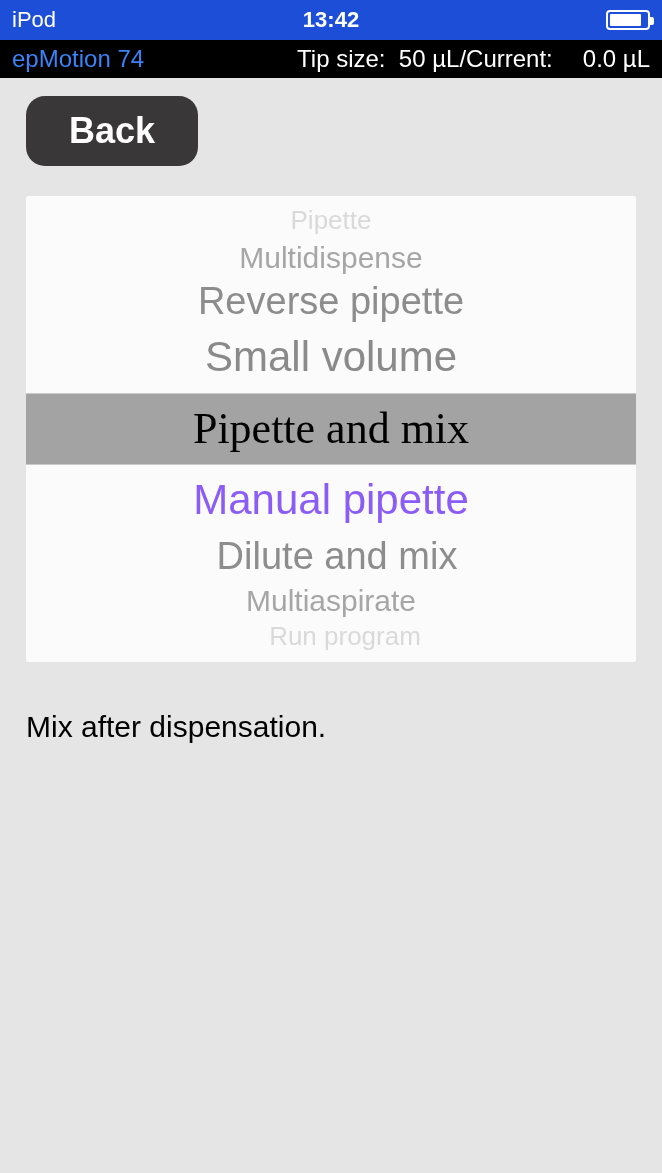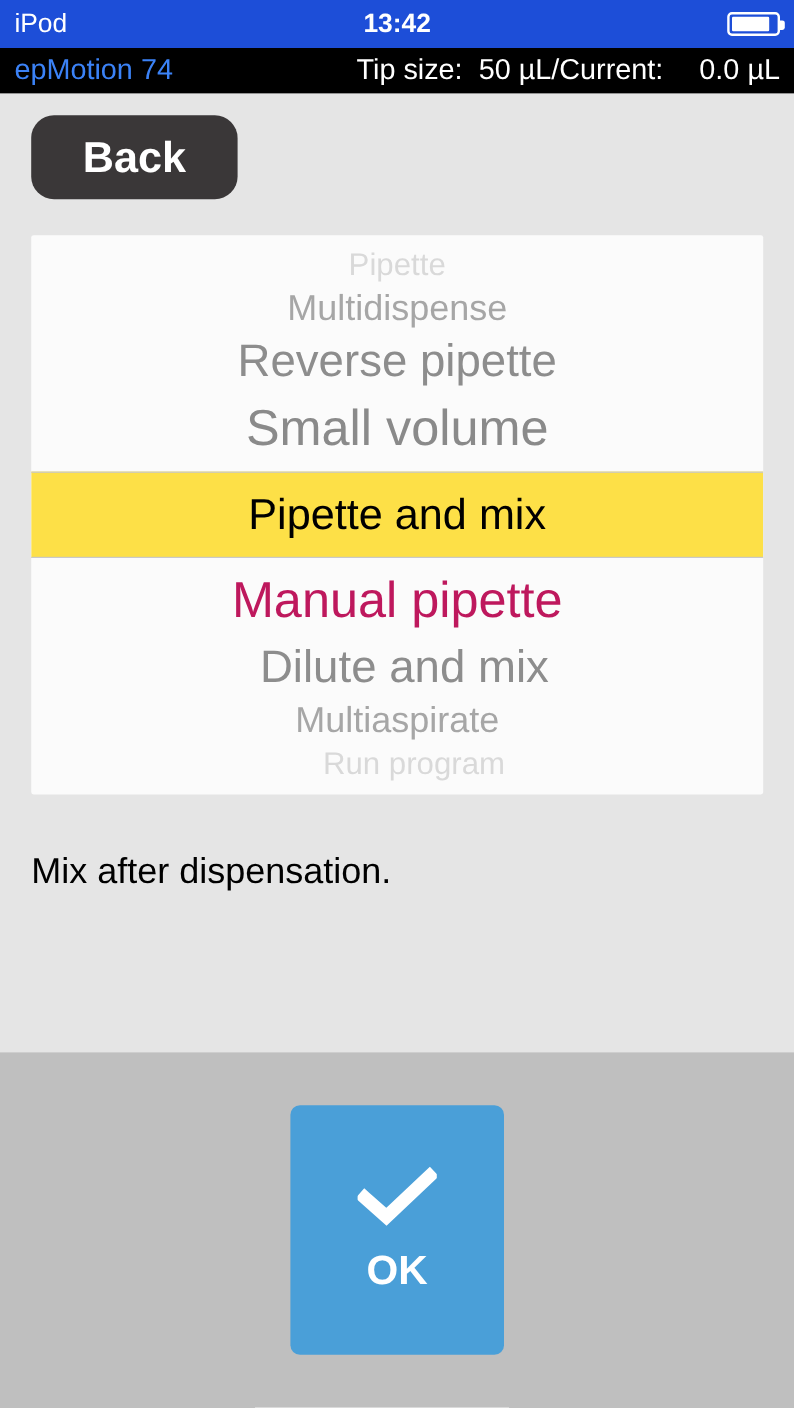--- a/index.html
+++ b/index.html
@@ -25,22 +25,22 @@
 
     .page-title { margin: 26px 0 0 26px; font-size: 42px; font-weight: 700; color: #000; }
 
     .picker { margin: 30px 26px 0 26px; background: #fbfbfb; height: 466px; position: relative; overflow: hidden; border-radius: 2px; }
     .picker-inner { position: absolute; inset: 0; display: flex; flex-direction: column; align-items: center; justify-content: center; }
     .picker-row { width: 100%; text-align: center; line-height: 1.3; }
     .r-3 { color: #b8b8b8; font-size: 26px; opacity: 0.5; }
     .r-2b { color: #a6a6a6; font-size: 30px; }
     .r-2 { color: #8d8d8d; font-size: 38px; }
     .r-1 { color: #8a8a8a; font-size: 42px; padding: 4px 0 8px; }
-    .r0 { color: #000; font-size: 36px; font-weight: 400; height: 72px; display: flex; align-items: center; justify-content: center; border-top: 1px solid #c9c9c9; border-bottom: 1px solid #c9c9c9; background: #fde047; }
-    .r1 { color: #be185d; font-size: 42px; padding: 8px 0 4px; }
+    .r0 { color: #000; font-size: 44px; font-weight: 400; height: 72px; display: flex; align-items: center; justify-content: center; border-top: 1px solid #c9c9c9; border-bottom: 1px solid #c9c9c9; background: #a3a3a3; font-family: Liberation Serif, serif; }
+    .r1 { color: #8b5cf6; font-size: 42px; padding: 8px 0 4px; }
     .r2 { color: #8d8d8d; font-size: 38px; padding-left: 12px; }
     .r2b { color: #a6a6a6; font-size: 30px; }
     .r3 { color: #b8b8b8; font-size: 26px; opacity: 0.5; margin-left: 28px; }
 
     .description { margin: 48px 0 0 26px; font-size: 30px; color: #000; }
 
     .footer { margin-top: auto; height: 296px; background: #bfbfbf; display: flex; align-items: center; justify-content: center; }
     .ok-btn { width: 178px; height: 208px; background: #4a9fd8; border: none; border-radius: 8px; display: flex; flex-direction: column; align-items: center; justify-content: center; gap: 18px; cursor: pointer; }
     .ok-btn svg { width: 66px; height: 50px; }
     .ok-label { color: #fff; font-size: 34px; font-weight: 600; }
@@ -79,21 +79,13 @@
       <div class="picker-row r0">Pipette and mix</div>
       <div class="picker-row r1">Manual pipette</div>
       <div class="picker-row r2">Dilute and mix</div>
       <div class="picker-row r2b">Multiaspirate</div>
       <div class="picker-row r3">Run program</div>
     </div>
   </div>
 
   <div class="description">Mix after dispensation.</div>
 
-  <div class="footer">
-    <button class="ok-btn">
-      <svg viewBox="0 0 66 50">
-        <path d="M6 26 L24 42 L60 8" stroke="#fff" stroke-width="11" fill="none" stroke-linecap="square"></path>
-      </svg>
-      <span class="ok-label">OK</span>
-    </button>
-  </div>
 </div>
 
 </body></html>

